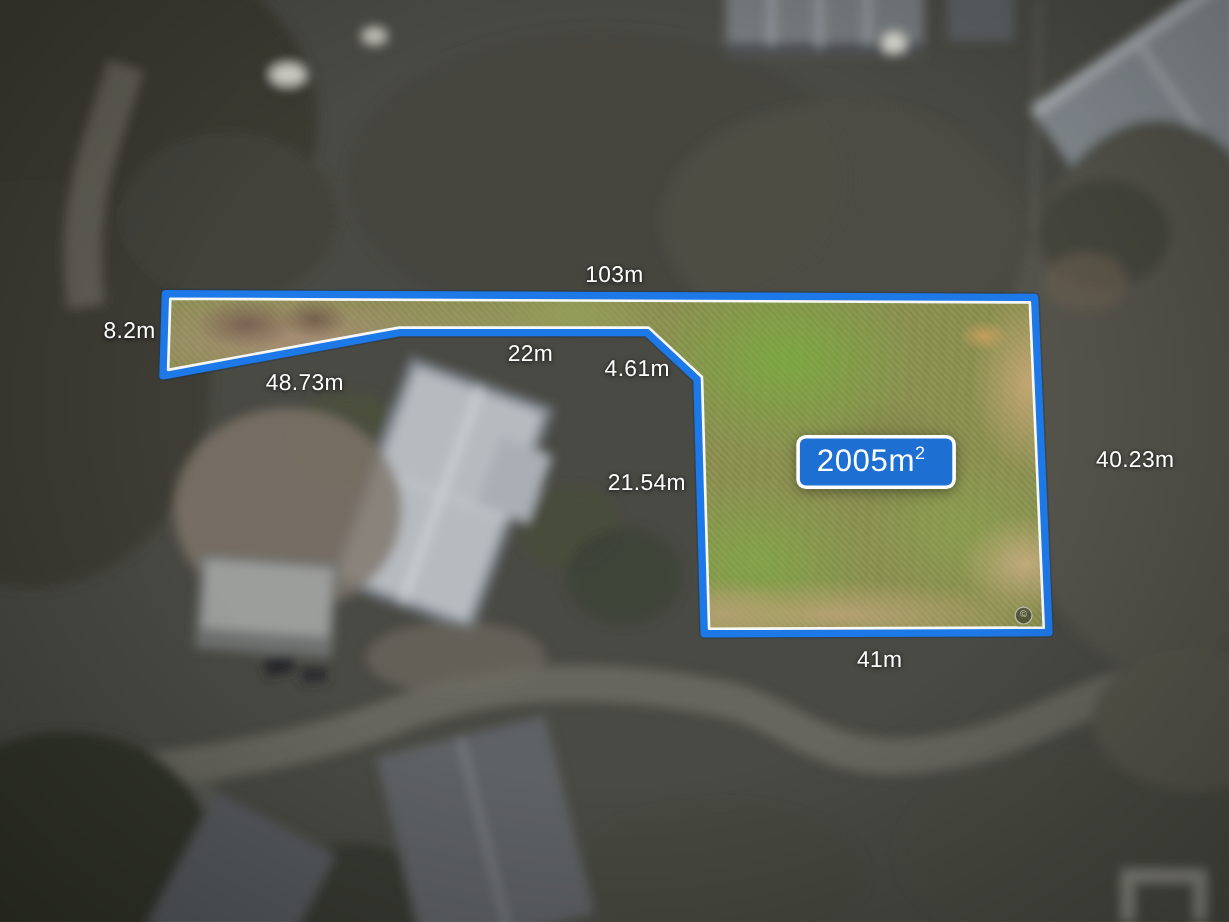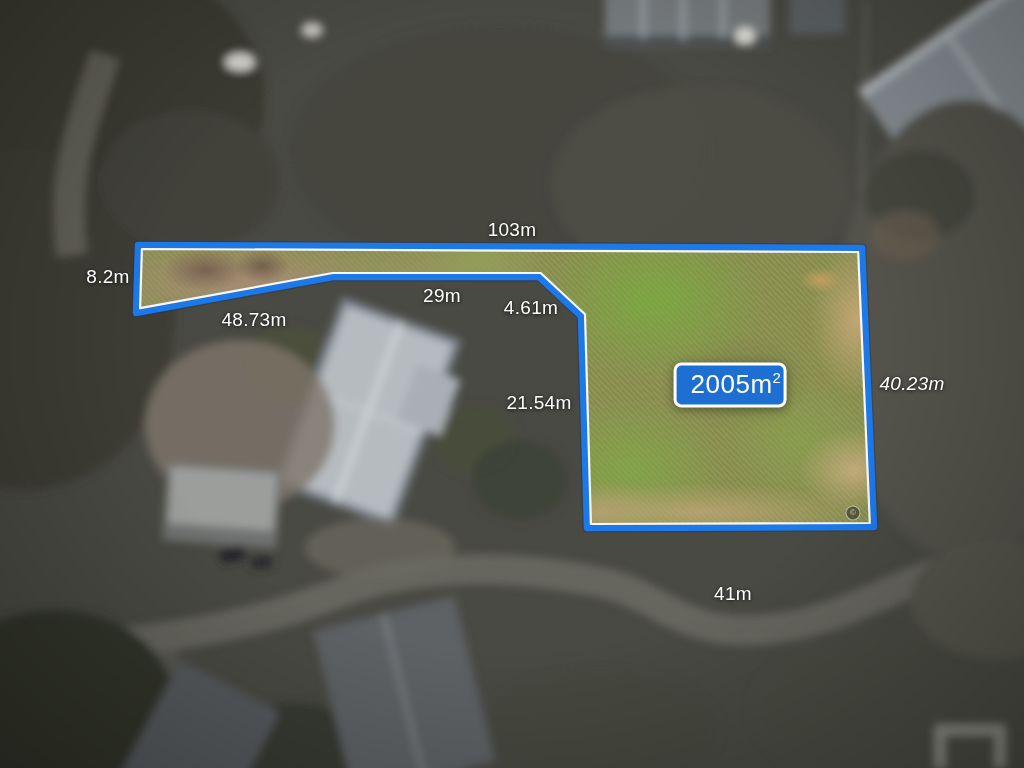--- a/index.html
+++ b/index.html
@@ -37,21 +37,21 @@
   .dim-label{
     position:absolute;transform:translate(-50%,-50%);
     color:#ffffff;font-size:19px;font-weight:500;letter-spacing:.3px;white-space:nowrap;
     text-shadow:0 1px 4px rgba(0,0,0,.7),0 0 2px rgba(0,0,0,.5);
   }
   .area-badge{
     position:absolute;transform:translate(-50%,-50%);
     background:var(--badge-blue,#1e6fd2);
     border:3px solid #ffffff;border-radius:8px;
     color:#fff;font-size:26px;font-weight:500;letter-spacing:.5px;
-    padding:3px 2px 5px 14px;white-space:nowrap;
+    padding:3px 22px 5px 14px;white-space:nowrap;
     box-shadow:0 2px 10px rgba(0,0,0,.35);
   }
   .area-badge sup{font-size:15px;line-height:0;}
   .watermark{
     position:absolute;transform:translate(-50%,-50%);
     width:13px;height:13px;border-radius:50%;
     background:rgba(30,30,30,.55);border:1px solid rgba(225,225,225,.75);
     color:#d8d8d8;font-size:8px;line-height:12px;text-align:center;opacity:.9;
   }
 </style>
@@ -153,25 +153,25 @@
     <polygon id="boundary-halo" fill="none" stroke="#13304f" stroke-width="9" stroke-opacity=".35" stroke-linejoin="round" points="138,245 862,248 874,527 587,528 581,316 539,277 333,277 136,313"></polygon>
     <polygon id="boundary-blue" fill="none" stroke="#1d78e8" stroke-width="6.5" stroke-linejoin="round" points="138,245 862,248 874,527 587,528 581,316 539,277 333,277 136,313"></polygon>
     <polygon id="boundary-white" fill="none" stroke="#ffffff" stroke-width="2.2" stroke-linejoin="round" stroke-opacity=".95" points="141.9,249.0 858.2,252.0 869.8,523.0 590.9,524.0 585.0,314.2 540.6,273.0 332.6,273.0 140.1,308.2"></polygon>
   </svg>
 
   <div class="vignette"></div>
 
   <div class="dim-label" style="left: 512px; top: 230px; text-align: right;">103m</div>
   <div class="dim-label" style="left: 108px; top: 277px;">8.2m</div>
   <div class="dim-label" style="left: 254px; top: 320px;">48.73m</div>
-  <div class="dim-label" style="left: 442px; top: 296px;">29m</div>
+  <div class="dim-label" style="left: 442px; top: 296px;">22m</div>
   <div class="dim-label" style="left: 531px; top: 308px;">4.61m</div>
   <div class="dim-label" style="left: 539px; top: 403px;">21.54m</div>
-  <div class="dim-label" style="left: 912px; top: 384px; font-style: italic;">40.23m</div>
-  <div class="dim-label" style="left: 733px; top: 551px; margin-top: 43px;">41m</div>
+  <div class="dim-label" style="left: 946px; top: 384px;">40.23m</div>
+  <div class="dim-label" style="left: 733px; top: 551px;">41m</div>
 
   <div class="area-badge" id="area-badge" style="left: 730px; top: 385px;">
     <span>2005m</span><sup>2</sup>
   </div>
 
   <div class="watermark" id="watermark" style="left: 853px; top: 513px;">©</div>
 
 </div>
 
 </body></html>

